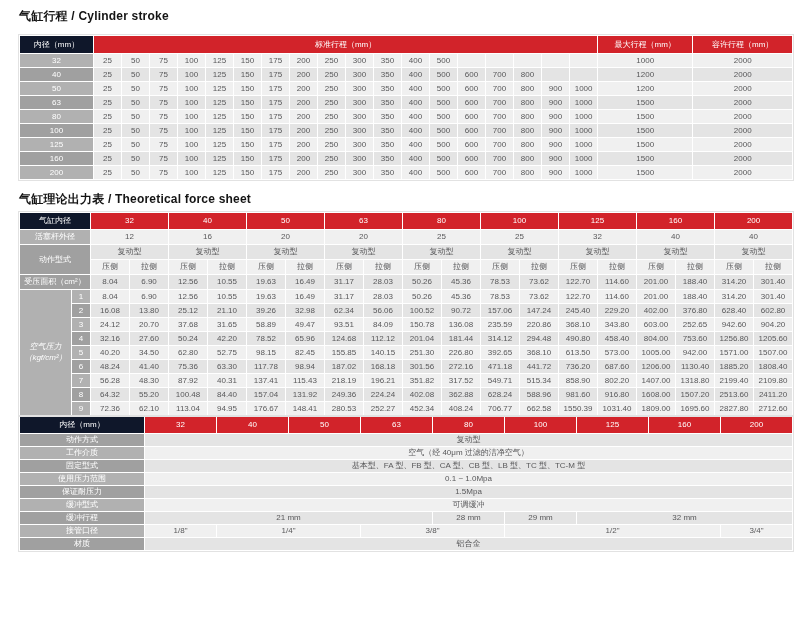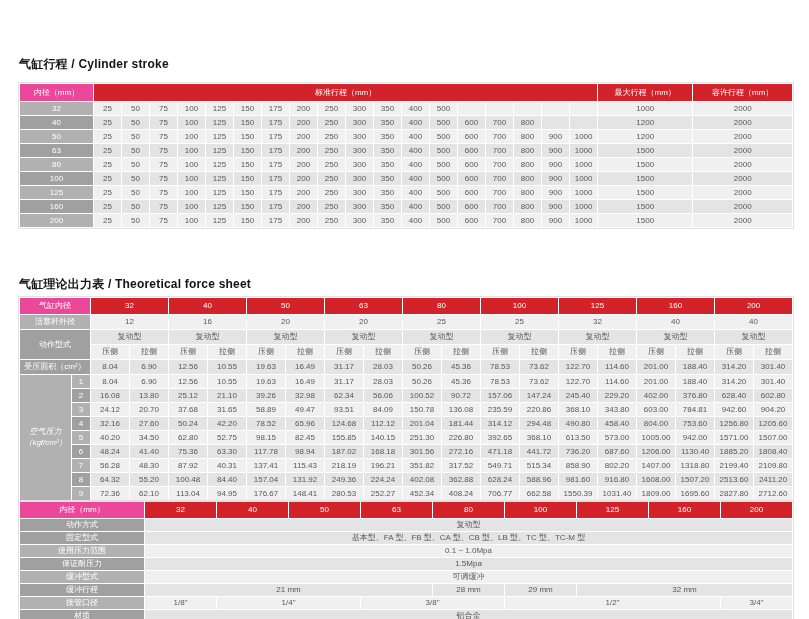--- a/index.html
+++ b/index.html
@@ -1,34 +1,34 @@
 <!DOCTYPE html>
 <html><head>
 <meta charset="utf-8">
 <style>
   * { margin:0; padding:0; box-sizing:border-box; }
   html,body { width:809px; height:619px; background:#ffffff; overflow:hidden; }
   body { font-family:"Liberation Sans","DejaVu Sans",sans-serif; color:#58585a; }
   .page { padding:0 17px 0 19px; }
 
-  h2.sec { font-size:12px; font-weight:bold; color:#141414; letter-spacing:0.2px;margin-top:48px; }
+  h2.sec { font-size:12px; font-weight:bold; color:#141414; letter-spacing:0.2px; }
   .sec1 { padding-top:8px;  margin-bottom:10px; }
   .sec2 { margin-top:11px;  margin-bottom:4px; }
   .sec3 { margin-top:12px;  margin-bottom:7px; }
 
   table.spec { border-collapse:collapse; table-layout:fixed; width:773px; outline:1px solid #e2e2e2; }
   table.spec th, table.spec td {
     border:1px solid #ffffff;
     font-size:8px; font-weight:normal;
     text-align:center; vertical-align:middle;
     padding:0 1px; overflow:hidden; white-space:nowrap;
     color:#58585a; line-height:1.15;
   }
   .red  { background:#d2232a; color:#ffffff !important; }
-  .lab  { background:#ec4899; color:#ffffff !important; }
+  .lab  { background:#0f172a; color:#ffffff !important; }
   tr.r0 .lab { background:#b1b1b1; }
   tr.r1 .lab { background:#a0a0a0; }
   td.data { background:#ededed; }
   tr.r0 td.data { background:#f0f0f0; }
   tr.r1 td.data { background:#e4e4e4; }
 
   
   .t1 thead th { height:18px; }
   .t1 tbody th, .t1 tbody td { height:14px; }
   
@@ -447,21 +447,21 @@
           <td class="data">49.47</td>
           <td class="data">93.51</td>
           <td class="data">84.09</td>
           <td class="data">150.78</td>
           <td class="data">136.08</td>
           <td class="data">235.59</td>
           <td class="data">220.86</td>
           <td class="data">368.10</td>
           <td class="data">343.80</td>
           <td class="data">603.00</td>
-          <td class="data">784.81</td>
+          <td class="data">252.65</td>
           <td class="data">942.60</td>
           <td class="data">904.20</td>
         </tr>
         <tr class="pr r1">
           <th class="lab">4</th>
           <td class="data">32.16</td>
           <td class="data">27.60</td>
           <td class="data">50.24</td>
           <td class="data">42.20</td>
           <td class="data">78.52</td>
@@ -613,20 +613,24 @@
           <th class="red">125</th>
           <th class="red">160</th>
           <th class="red">200</th>
         </tr>
     </thead>
     <tbody id="param-body">
         <tr class="r1">
           <th class="lab">动作方式</th>
           <td colspan="9" class="data">复动型</td>
         </tr>
+        <tr class="r0">
+          <th class="lab">工作介质</th>
+          <td colspan="9" class="data">空气（经 40μm 过滤的洁净空气）</td>
+        </tr>
         <tr class="r1">
           <th class="lab">固定型式</th>
           <td colspan="9" class="data">基本型、FA 型、FB 型、CA 型、CB 型、LB 型、TC 型、TC-M 型</td>
         </tr>
         <tr class="r0">
           <th class="lab">使用压力范围</th>
           <td colspan="9" class="data">0.1 ~ 1.0Mpa</td>
         </tr>
         <tr class="r1">
           <th class="lab">保证耐压力</th>

